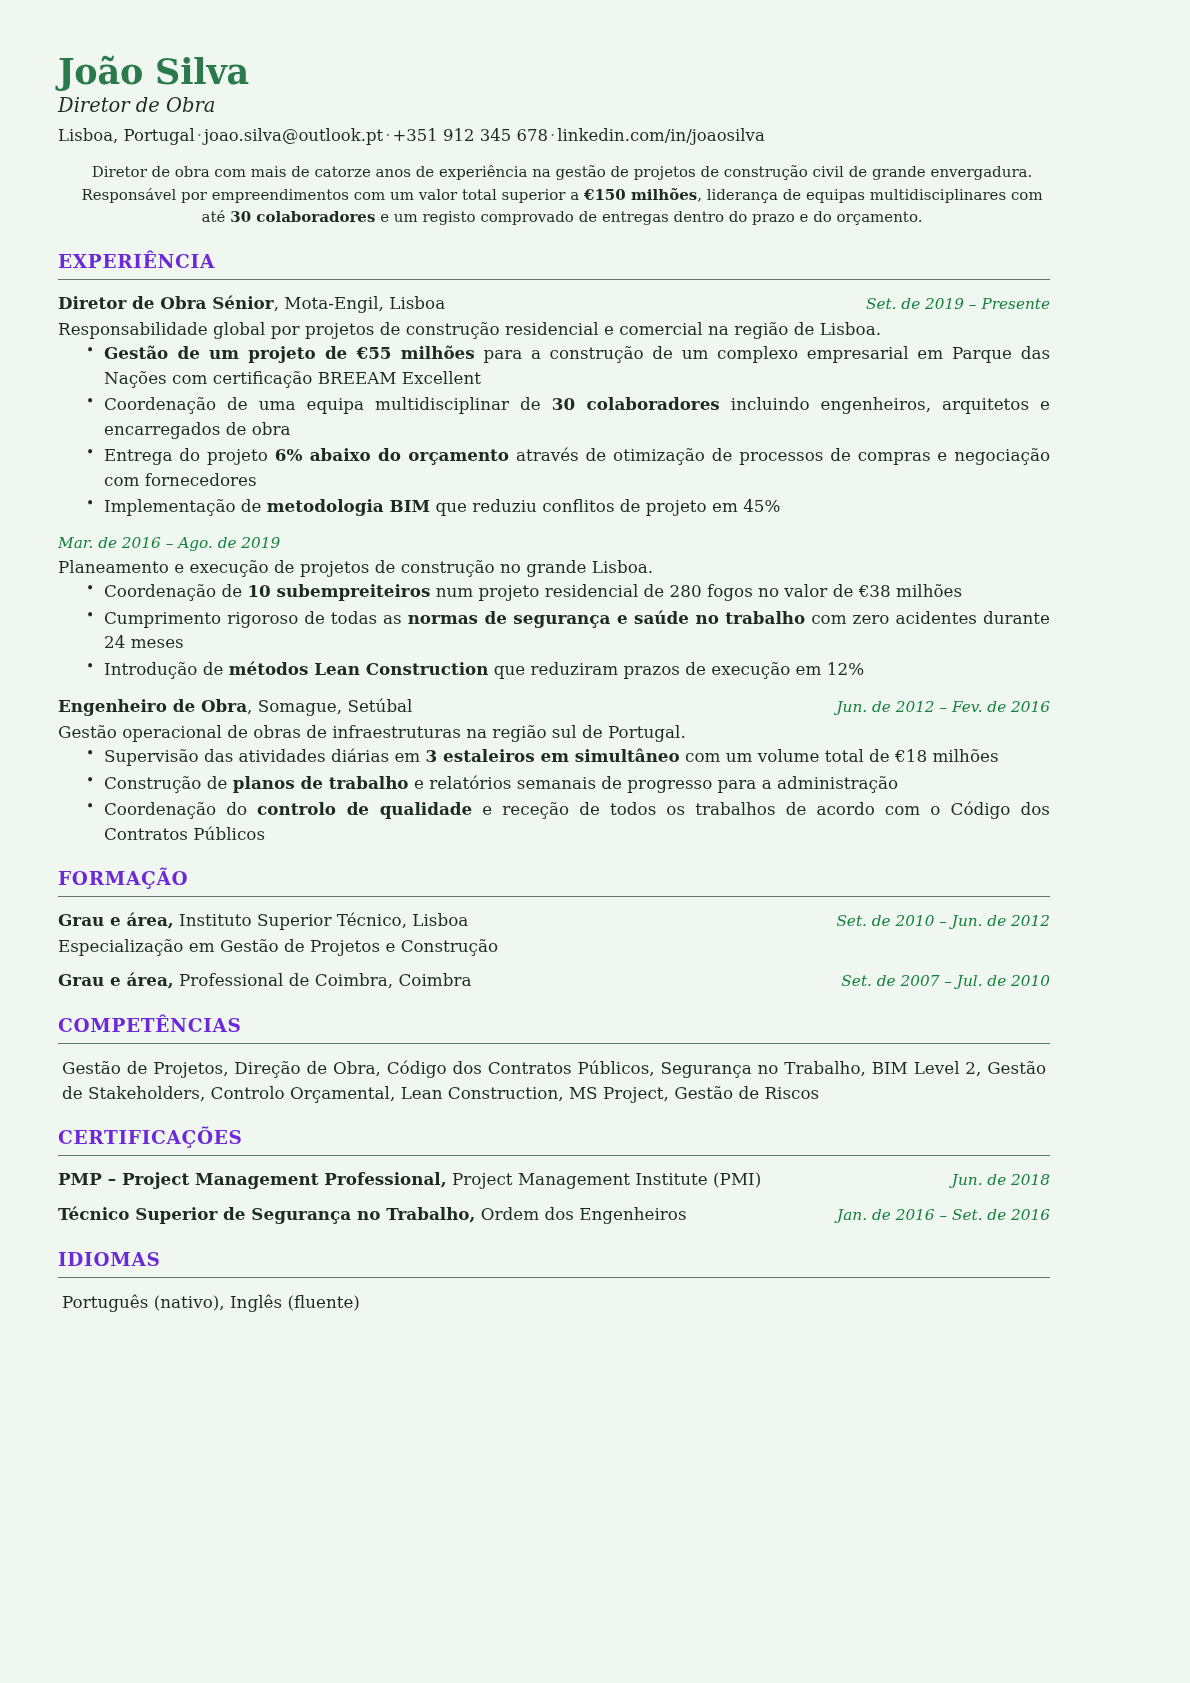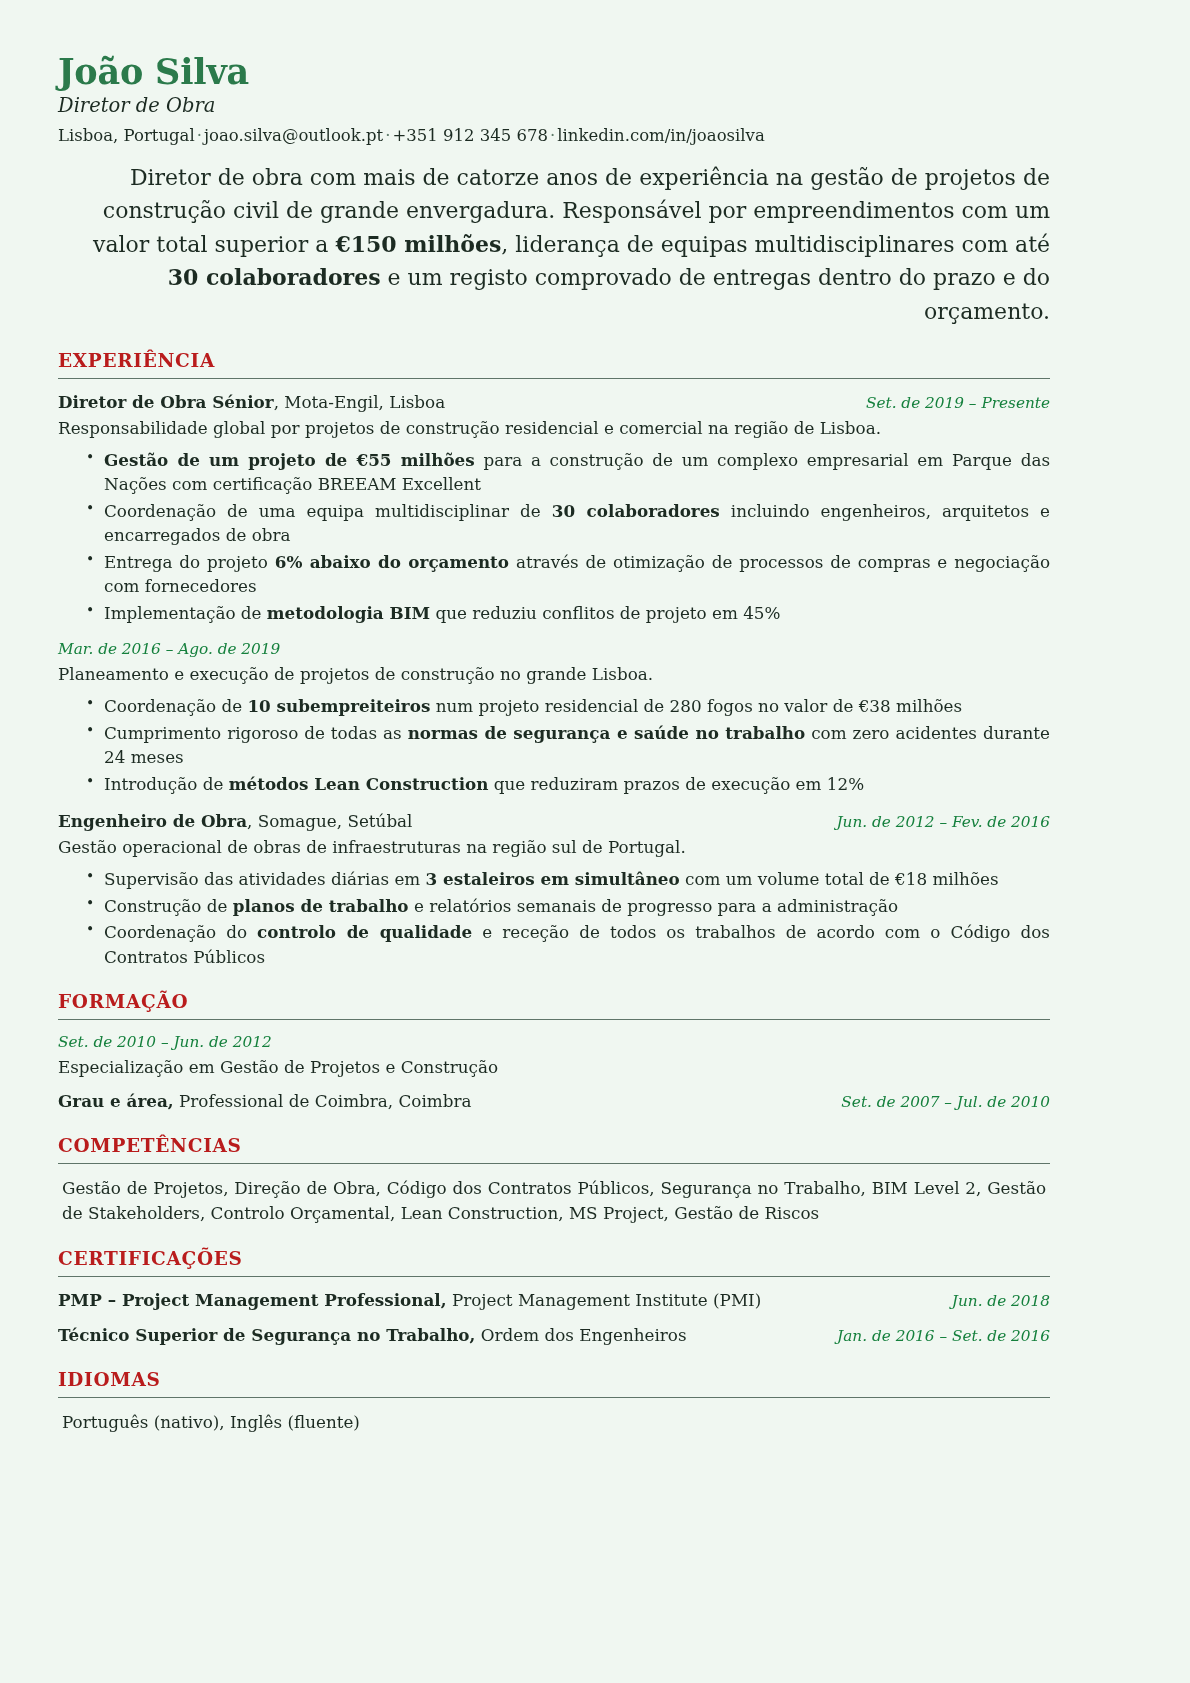--- a/index.html
+++ b/index.html
@@ -45,35 +45,35 @@
     font-size: 16.5px;
     line-height: 1.35;
     color: #1c2b22;
     margin: 0 0 14px 0;
   }
   .contact .sep {
     color: #5d7a68;
     padding: 0 2px;
   }
   .summary {
-    font-size: 22px;
+    font-size: 15px;
     line-height: 1.52;
     margin: 0 0 6px 16px;
-    text-align: right;
+    text-align: center;
   }
   .summary b { font-weight: 700; }
 
   
   .section { margin-top: 22px; }
   .section-title {
     font-family: "DejaVu Serif", "Liberation Serif", serif;
     font-weight: 700;
     font-size: 18.5px;
     letter-spacing: 0.7px;
-    color: #b91c1c;
+    color: #6d28d9;
     text-transform: uppercase;
     margin: 0 0 7px 0;
   }
   .rule {
     height: 1px;
     background: #2f4a3b;
     opacity: 0.75;
     margin: 0 0 12px 0;
   }
 
@@ -103,21 +103,21 @@
   }
   .entry-sub {
     font-size: 16.8px;
     line-height: 1.45;
     margin-top: 1px;
   }
 
   
   ul.bullets {
     list-style: none;
-    margin: 8px 0 0 0;
+    margin: 0 0 0 0;
     padding: 0 0 0 28px;
   }
   ul.bullets li {
     position: relative;
     font-size: 16.8px;
     line-height: 1.46;
     padding-left: 18px;
     margin-bottom: 2px;
     text-align: justify;
     -webkit-hyphens: auto;
@@ -202,20 +202,21 @@
         </ul>
       </div>
     </div>
 
     <div class="section">
       <div class="section-title">FORMAÇÃO</div>
       <div class="rule"></div>
 
       <div class="entry tight">
         <div class="entry-head">
+          <div class="entry-heading"><span class="role">Grau e área,</span><span class="org"> Instituto Superior Técnico, Lisboa</span></div>
           <div class="entry-date">Set. de 2010 – Jun. de 2012</div>
         </div>
         <div class="entry-sub">Especialização em Gestão de Projetos e Construção</div>
       </div>
 
       <div class="entry tight">
         <div class="entry-head">
           <div class="entry-heading"><span class="role">Grau e área,</span><span class="org"> Professional de Coimbra, Coimbra</span></div>
           <div class="entry-date">Set. de 2007 – Jul. de 2010</div>
         </div>

